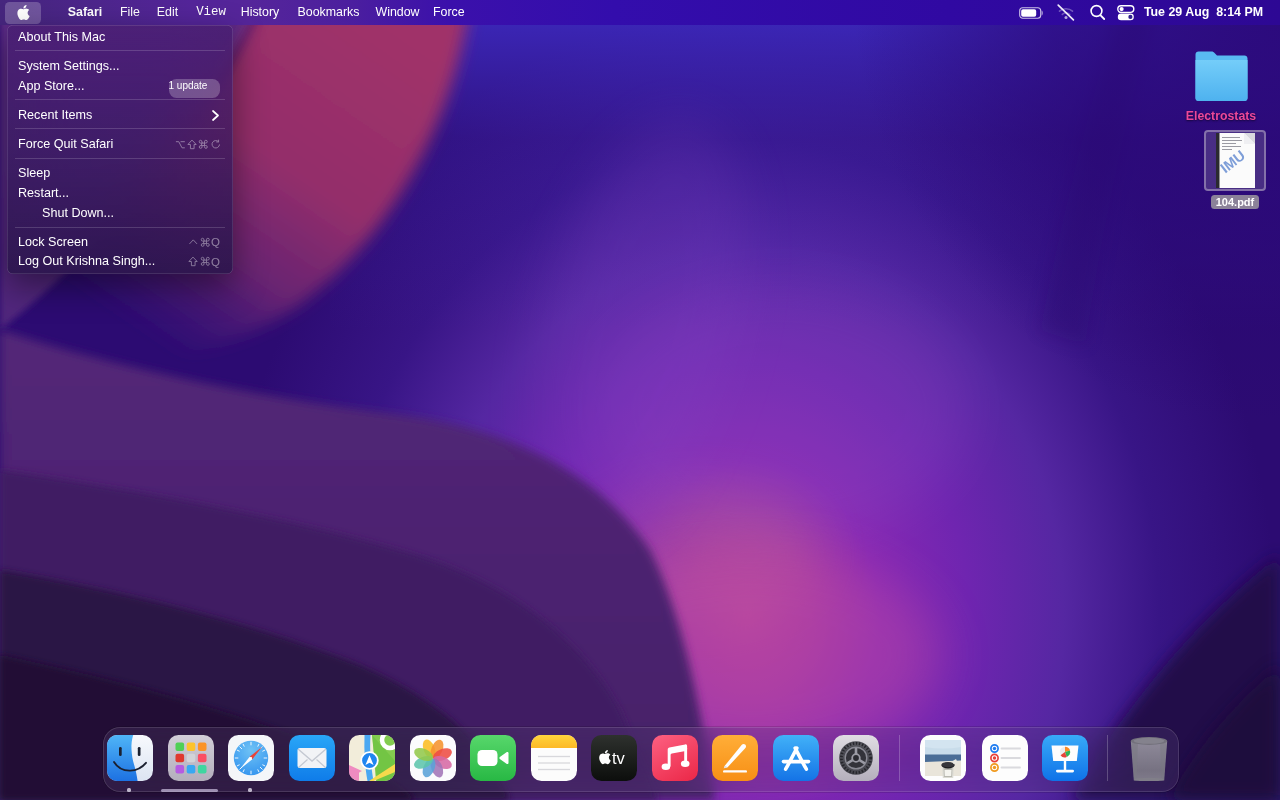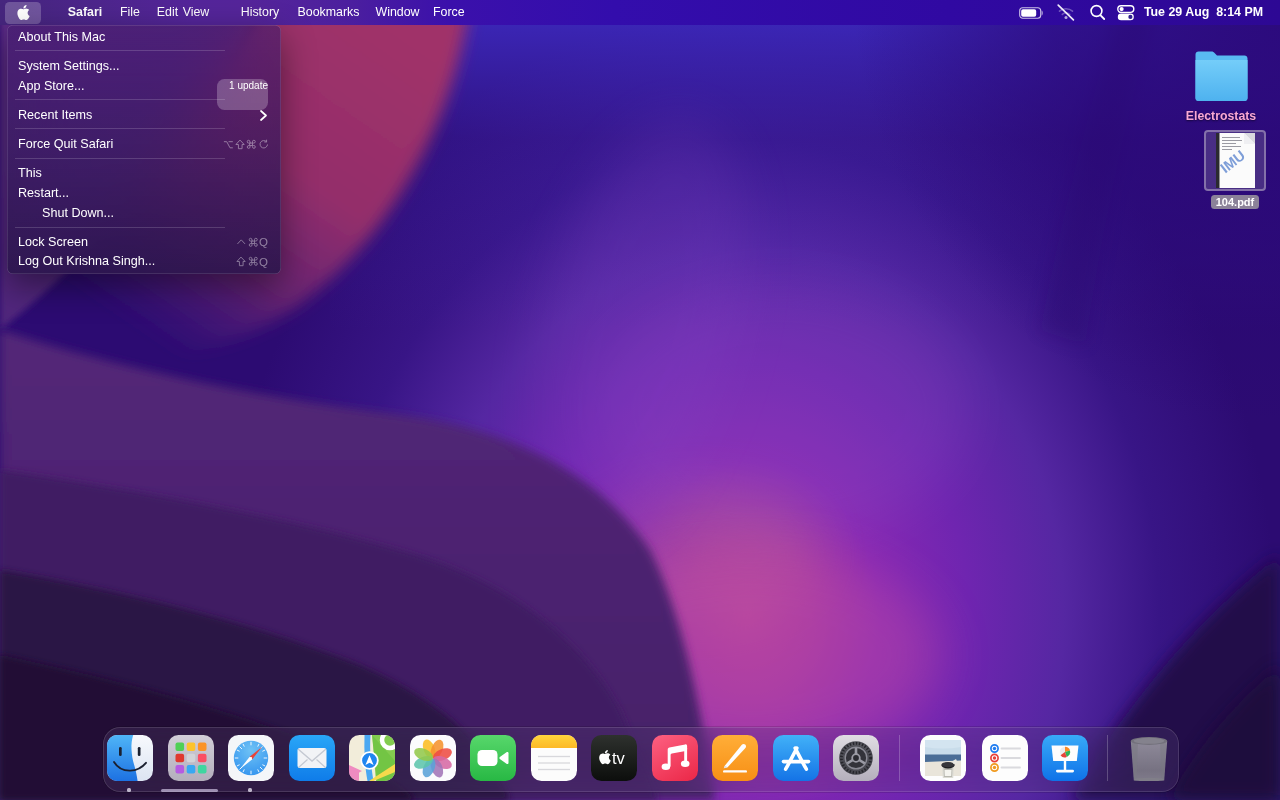--- a/index.html
+++ b/index.html
@@ -8,26 +8,26 @@
   
   #menubar{position:absolute;left:0;top:0;width:1280px;height:25px;
     background:linear-gradient(90deg,#46267e 0%,#54259a 15%,#55259a 19.5%,#4c1f9e 27%,#3b10ab 35%,#330dac 48%,#3009a2 74%,#2d0894 100%);}
   #menubar .mi{position:absolute;top:0;height:25px;line-height:25px;color:#fff;font-size:12.4px;}
   #menubar .mc{transform:translateX(-50%);margin-left:20px;}
   #applehl{position:absolute;left:5px;top:1.5px;width:36px;height:22px;border-radius:4.5px;background:rgba(255,255,255,0.22);}
   #applelogo{position:absolute;left:15.5px;top:4.5px;}
   
   #dropdown{position:absolute;left:7px;top:25px;width:226px;height:249px;border-radius:6px;
     background:linear-gradient(180deg,rgba(64,28,104,0.62) 0%,rgba(52,26,88,0.78) 55%,rgba(42,22,74,0.88) 100%);backdrop-filter:blur(30px) saturate(1.25);
-    box-shadow:0 12px 34px rgba(0,0,0,0.45),0 0 0 0.5px rgba(255,255,255,0.22) inset;padding-left:48px;}
+    box-shadow:0 12px 34px rgba(0,0,0,0.45),0 0 0 0.5px rgba(255,255,255,0.22) inset;}
   #dropdown .it{position:absolute;left:11px;height:19.5px;line-height:19.5px;color:#fff;font-size:12.6px;white-space:nowrap;}
   #dropdown .sep{position:absolute;left:8px;width:210px;height:1px;background:rgba(255,255,255,0.16);}
   #dropdown .sc{position:absolute;display:flex;align-items:center;gap:1px;height:19.5px;}
   
-  .dlabel{position:absolute;color:#f9a8d4;font-size:13px;font-weight:700;text-align:center;text-shadow:0 1px 2px rgba(0,0,0,0.55);}
+  .dlabel{position:absolute;color:#ec4899;font-size:13px;font-weight:700;text-align:center;text-shadow:0 1px 2px rgba(0,0,0,0.55);}
   #pdfsel{position:absolute;left:1204px;top:130px;width:62px;height:61px;border-radius:4px;
     background:rgba(140,130,160,0.30);border:2px solid rgba(180,170,200,0.55);box-sizing:border-box;}
   #pdflabel{position:absolute;left:1211px;top:195px;width:48px;height:14px;border-radius:3.5px;background:#8b8299;
     color:#fff;font-size:11px;font-weight:600;text-align:center;line-height:14px;}
   
   #dock{position:absolute;left:103px;top:727px;width:1076px;height:65px;border-radius:17px;
     background:rgba(118,100,148,0.20);backdrop-filter:blur(26px) saturate(1.25) brightness(0.75);
     box-shadow:0 0 0 0.5px rgba(0,0,0,0.25),inset 0 0 0 1px rgba(255,255,255,0.12);}
   .dicon{position:absolute;top:735px;width:46px;height:46px;}
   .dsep{position:absolute;top:735px;width:1px;height:46px;background:rgba(255,255,255,0.22);}
@@ -119,21 +119,21 @@
 </svg>
 
 <div id="menubar">
   <div id="applehl"></div>
   <svg id="applelogo" width="15" height="15" viewBox="0 0 16 16">
     <path fill="#fff" d="M11.182.008C11.148-.03 9.923.023 8.857 1.18c-1.066 1.156-.902 2.482-.878 2.516.024.034 1.52.087 2.475-1.258.955-1.345.762-2.391.728-2.43Zm3.314 11.733c-.048-.096-2.325-1.234-2.113-3.422.212-2.189 1.675-2.789 1.698-2.854.023-.065-.597-.79-1.254-1.157a3.692 3.692 0 0 0-1.563-.434c-.108-.003-.483-.095-1.254.116-.508.139-1.653.589-1.968.607-.316.018-1.256-.522-2.267-.665-.647-.125-1.333.131-1.824.328-.49.196-1.422.754-2.074 2.237-.652 1.482-.311 3.83-.067 4.56.244.729.625 1.924 1.273 2.796.576.984 1.34 1.667 1.659 1.899.319.232 1.219.386 1.843.067.502-.308 1.408-.485 1.766-.472.357.013 1.061.154 1.782.539.571.197 1.111.115 1.652-.105.541-.221 1.324-1.059 2.238-2.758.347-.79.505-1.217.473-1.282Z"></path>
   </svg>
   <span class="mi mc" style="left:65px;font-weight:700;">Safari</span>
   <span class="mi mc" style="left:110px;">File</span>
   <span class="mi mc" style="left:147.5px;">Edit</span>
-  <span class="mi mc" style="left:176px;">View</span>
+  <span class="mi mc" style="left:191px;font-family:Liberation Mono, monospace;">View</span>
   <span class="mi mc" style="left:240px;">History</span>
   <span class="mi mc" style="left:308.5px;">Bookmarks</span>
   <span class="mi mc" style="left:377.5px;">Window</span>
   <span class="mi mc" style="left:428.8px;">Force</span>
 
   <svg class="mi" style="left:1019px;top:4.5px;height:auto;" width="26" height="16" viewBox="0 0 26 16">
     <rect x="0.7" y="2.7" width="21" height="10.6" rx="3" fill="none" stroke="rgba(255,255,255,0.75)" stroke-width="1.1"></rect>
     <rect x="2.2" y="4.2" width="15" height="7.6" rx="1.8" fill="#fff"></rect>
     <path d="M22.7 5.5 C24 6 24 10 22.7 10.5 Z" fill="rgba(255,255,255,0.75)"></path>
   </svg>
@@ -156,22 +156,22 @@
     <circle cx="13.4" cy="11.9" r="2.1" fill="#2e1e8e"></circle>
   </svg>
   <span class="mi" style="right:17px;font-weight:600;">Tue 29 Aug&nbsp;&nbsp;8:14 PM</span>
 </div>
 
 <div id="dropdown">
   <div class="it" style="top:2.5px;">About This Mac</div>
   <div class="sep" style="top:25px;"></div>
   <div class="it" style="top:31.5px;">System Settings...</div>
   <div class="it" style="top:51.5px;">App Store...</div>
-  <div style="position:absolute;right:13px;top:54px;width:51.5px;height:31px;border-radius:7.5px;background:rgba(255,255,255,0.24);
-       color:#fff;font-size:10px;text-align:right;line-height:14.5px;">1 update</div>
+  <div style="position:absolute;right:13px;top:54px;width:51.5px;height:19px;border-radius:7.5px;background:rgba(255,255,255,0.24);
+       color:#fff;font-size:10px;text-align:left;line-height:14.5px;">1 update</div>
   <div class="sep" style="top:74px;"></div>
   <div class="it" style="top:80.5px;">Recent Items</div>
   <svg style="position:absolute;right:14px;top:85px;" width="7" height="11" viewBox="0 0 7 11">
     <path d="M1 1 L6 5.5 L1 10" stroke="#fff" stroke-width="1.7" fill="none" stroke-linecap="round" stroke-linejoin="round"></path>
   </svg>
   <div class="sep" style="top:103px;"></div>
   <div class="it" style="top:110px;">Force Quit Safari</div>
   <div class="sc" id="sc-fq" style="right:13px;top:110px;">
       <svg width="10.5" height="11.5" viewBox="0 0 12 13" style="opacity:0.42">
         <path d="M1.5 3 H4.3 L8 10 H10.8 M6.8 3 H10.8" stroke="#fff" stroke-width="1.1" fill="none" stroke-linecap="round" stroke-linejoin="round"></path>
@@ -180,21 +180,21 @@
         <path d="M6 1.5 L10.5 6.2 H8.1 V11 H3.9 V6.2 H1.5 Z" stroke="#fff" stroke-width="1.1" fill="none" stroke-linecap="round" stroke-linejoin="round"></path>
       </svg>
       <svg width="10.5" height="11.5" viewBox="0 0 12 13" style="opacity:0.42">
         <path d="M4.6 4.6 H7.4 V7.4 H4.6 Z M4.6 4.6 H3.1 A1.6 1.6 0 1 1 4.6 3 Z M7.4 4.6 V3.1 A1.6 1.6 0 1 1 9 4.6 Z M7.4 7.4 H8.9 A1.6 1.6 0 1 1 7.4 9 Z M4.6 7.4 V8.9 A1.6 1.6 0 1 1 3 7.4 Z" stroke="#fff" stroke-width="1.1" fill="none" stroke-linecap="round" stroke-linejoin="round"></path>
       </svg>
       <svg width="10.5" height="11.5" viewBox="0 0 12 13" style="opacity:0.42">
         <path d="M9.8 3.0 A4.3 4.3 0 1 0 10.9 6.6 M9.8 1.2 V3.3 H7.6" stroke="#fff" stroke-width="1.1" fill="none" stroke-linecap="round" stroke-linejoin="round"></path>
       </svg>
     </div>
   <div class="sep" style="top:133px;"></div>
-  <div class="it" style="top:139px;">This</div>
+  <div class="it" style="top:139px;">Sleep</div>
   <div class="it" style="top:159px;">Restart...</div>
   <div class="it" style="top:178.5px;margin-left:24px;">Shut Down...</div>
   <div class="sep" style="top:201.5px;"></div>
   <div class="it" style="top:207.5px;">Lock Screen</div>
   <div class="sc" id="sc-ls" style="right:13px;top:207.5px;">
       <svg width="10.5" height="11.5" viewBox="0 0 12 13" style="opacity:0.42">
         <path d="M2 7.5 L6 3.2 L10 7.5" stroke="#fff" stroke-width="1.1" fill="none" stroke-linecap="round" stroke-linejoin="round"></path>
       </svg>
       <svg width="10.5" height="11.5" viewBox="0 0 12 13" style="opacity:0.42">
         <path d="M4.6 4.6 H7.4 V7.4 H4.6 Z M4.6 4.6 H3.1 A1.6 1.6 0 1 1 4.6 3 Z M7.4 4.6 V3.1 A1.6 1.6 0 1 1 9 4.6 Z M7.4 7.4 H8.9 A1.6 1.6 0 1 1 7.4 9 Z M4.6 7.4 V8.9 A1.6 1.6 0 1 1 3 7.4 Z" stroke="#fff" stroke-width="1.1" fill="none" stroke-linecap="round" stroke-linejoin="round"></path>

